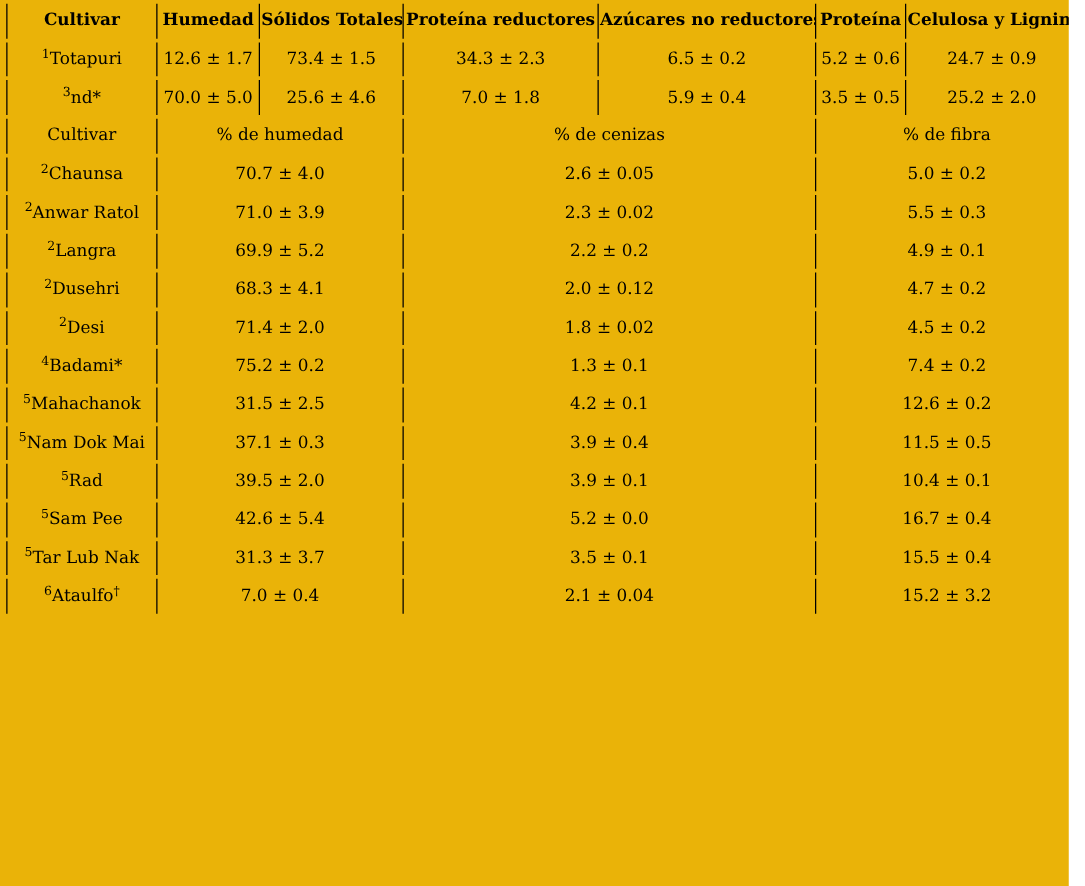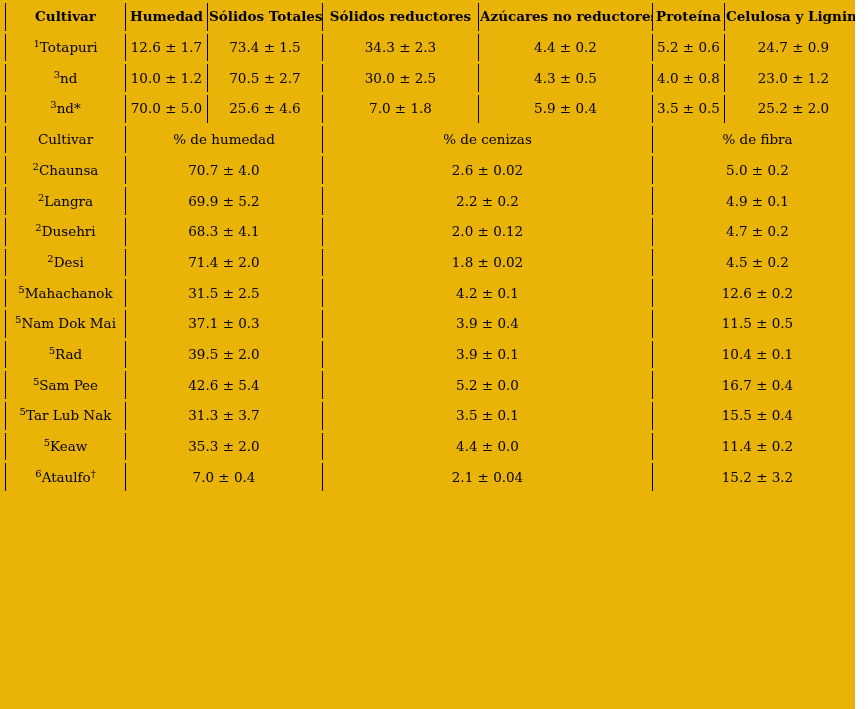--- a/index.html
+++ b/index.html
@@ -54,81 +54,84 @@
         <col style="width: 156px;">
         <col style="width: 174px;">
         <col style="width: 72px;">
         <col style="width: 139px;">
       </colgroup>
     <tbody>
         <tr class="head-bold">
           <th>Cultivar</th>
           <th>Humedad</th>
           <th>Sólidos Totales</th>
-          <th>Sólidos reductores</th>
+          <th>Proteína reductores</th>
           <th>Azúcares no reductores</th>
           <th>Proteína</th>
           <th>Celulosa y Lignina</th>
         </tr>
         <tr>
           <td><sup class="ref">1</sup><span>Totapuri</span></td>
           <td>12.6 ± 1.7</td>
           <td>73.4 ± 1.5</td>
           <td>34.3 ± 2.3</td>
-          <td>4.4 ± 0.2</td>
+          <td>6.5 ± 0.2</td>
           <td>5.2 ± 0.6</td>
           <td>24.7 ± 0.9</td>
-        </tr>
-        <tr>
-          <td><sup class="ref">3</sup><span>nd</span></td>
-          <td>10.0 ± 1.2</td>
-          <td>70.5 ± 2.7</td>
-          <td>30.0 ± 2.5</td>
-          <td>4.3 ± 0.5</td>
-          <td>4.0 ± 0.8</td>
-          <td>23.0 ± 1.2</td>
         </tr>
         <tr>
           <td><sup class="ref">3</sup><span>nd*</span></td>
           <td>70.0 ± 5.0</td>
           <td>25.6 ± 4.6</td>
           <td>7.0 ± 1.8</td>
           <td>5.9 ± 0.4</td>
           <td>3.5 ± 0.5</td>
           <td>25.2 ± 2.0</td>
         </tr>
         <tr>
           <th>Cultivar</th>
           <th colspan="2">% de humedad</th>
           <th colspan="2">% de cenizas</th>
           <th colspan="2">% de fibra</th>
         </tr>
         <tr>
           <td><sup class="ref">2</sup><span>Chaunsa</span></td>
           <td colspan="2">70.7 ± 4.0</td>
-          <td colspan="2">2.6 ± 0.02</td>
+          <td colspan="2">2.6 ± 0.05</td>
           <td colspan="2">5.0 ± 0.2</td>
+        </tr>
+        <tr>
+          <td><sup class="ref">2</sup><span>Anwar Ratol</span></td>
+          <td colspan="2">71.0 ± 3.9</td>
+          <td colspan="2">2.3 ± 0.02</td>
+          <td colspan="2">5.5 ± 0.3</td>
         </tr>
         <tr>
           <td><sup class="ref">2</sup><span>Langra</span></td>
           <td colspan="2">69.9 ± 5.2</td>
           <td colspan="2">2.2 ± 0.2</td>
           <td colspan="2">4.9 ± 0.1</td>
         </tr>
         <tr>
           <td><sup class="ref">2</sup><span>Dusehri</span></td>
           <td colspan="2">68.3 ± 4.1</td>
           <td colspan="2">2.0 ± 0.12</td>
           <td colspan="2">4.7 ± 0.2</td>
         </tr>
         <tr>
           <td><sup class="ref">2</sup><span>Desi</span></td>
           <td colspan="2">71.4 ± 2.0</td>
           <td colspan="2">1.8 ± 0.02</td>
           <td colspan="2">4.5 ± 0.2</td>
+        </tr>
+        <tr>
+          <td><sup class="ref">4</sup><span>Badami*</span></td>
+          <td colspan="2">75.2 ± 0.2</td>
+          <td colspan="2">1.3 ± 0.1</td>
+          <td colspan="2">7.4 ± 0.2</td>
         </tr>
         <tr>
           <td><sup class="ref">5</sup><span>Mahachanok</span></td>
           <td colspan="2">31.5 ± 2.5</td>
           <td colspan="2">4.2 ± 0.1</td>
           <td colspan="2">12.6 ± 0.2</td>
         </tr>
         <tr>
           <td><sup class="ref">5</sup><span>Nam Dok Mai</span></td>
           <td colspan="2">37.1 ± 0.3</td>
@@ -147,26 +150,20 @@
           <td colspan="2">5.2 ± 0.0</td>
           <td colspan="2">16.7 ± 0.4</td>
         </tr>
         <tr>
           <td><sup class="ref">5</sup><span>Tar Lub Nak</span></td>
           <td colspan="2">31.3 ± 3.7</td>
           <td colspan="2">3.5 ± 0.1</td>
           <td colspan="2">15.5 ± 0.4</td>
         </tr>
         <tr>
-          <td><sup class="ref">5</sup><span>Keaw</span></td>
-          <td colspan="2">35.3 ± 2.0</td>
-          <td colspan="2">4.4 ± 0.0</td>
-          <td colspan="2">11.4 ± 0.2</td>
-        </tr>
-        <tr>
           <td><sup class="ref">6</sup><span>Ataulfo</span><sup class="ref">†</sup></td>
           <td colspan="2">7.0 ± 0.4</td>
           <td colspan="2">2.1 ± 0.04</td>
           <td colspan="2">15.2 ± 3.2</td>
         </tr>
       </tbody>
   </table>
 </div>
 
 </body></html>

